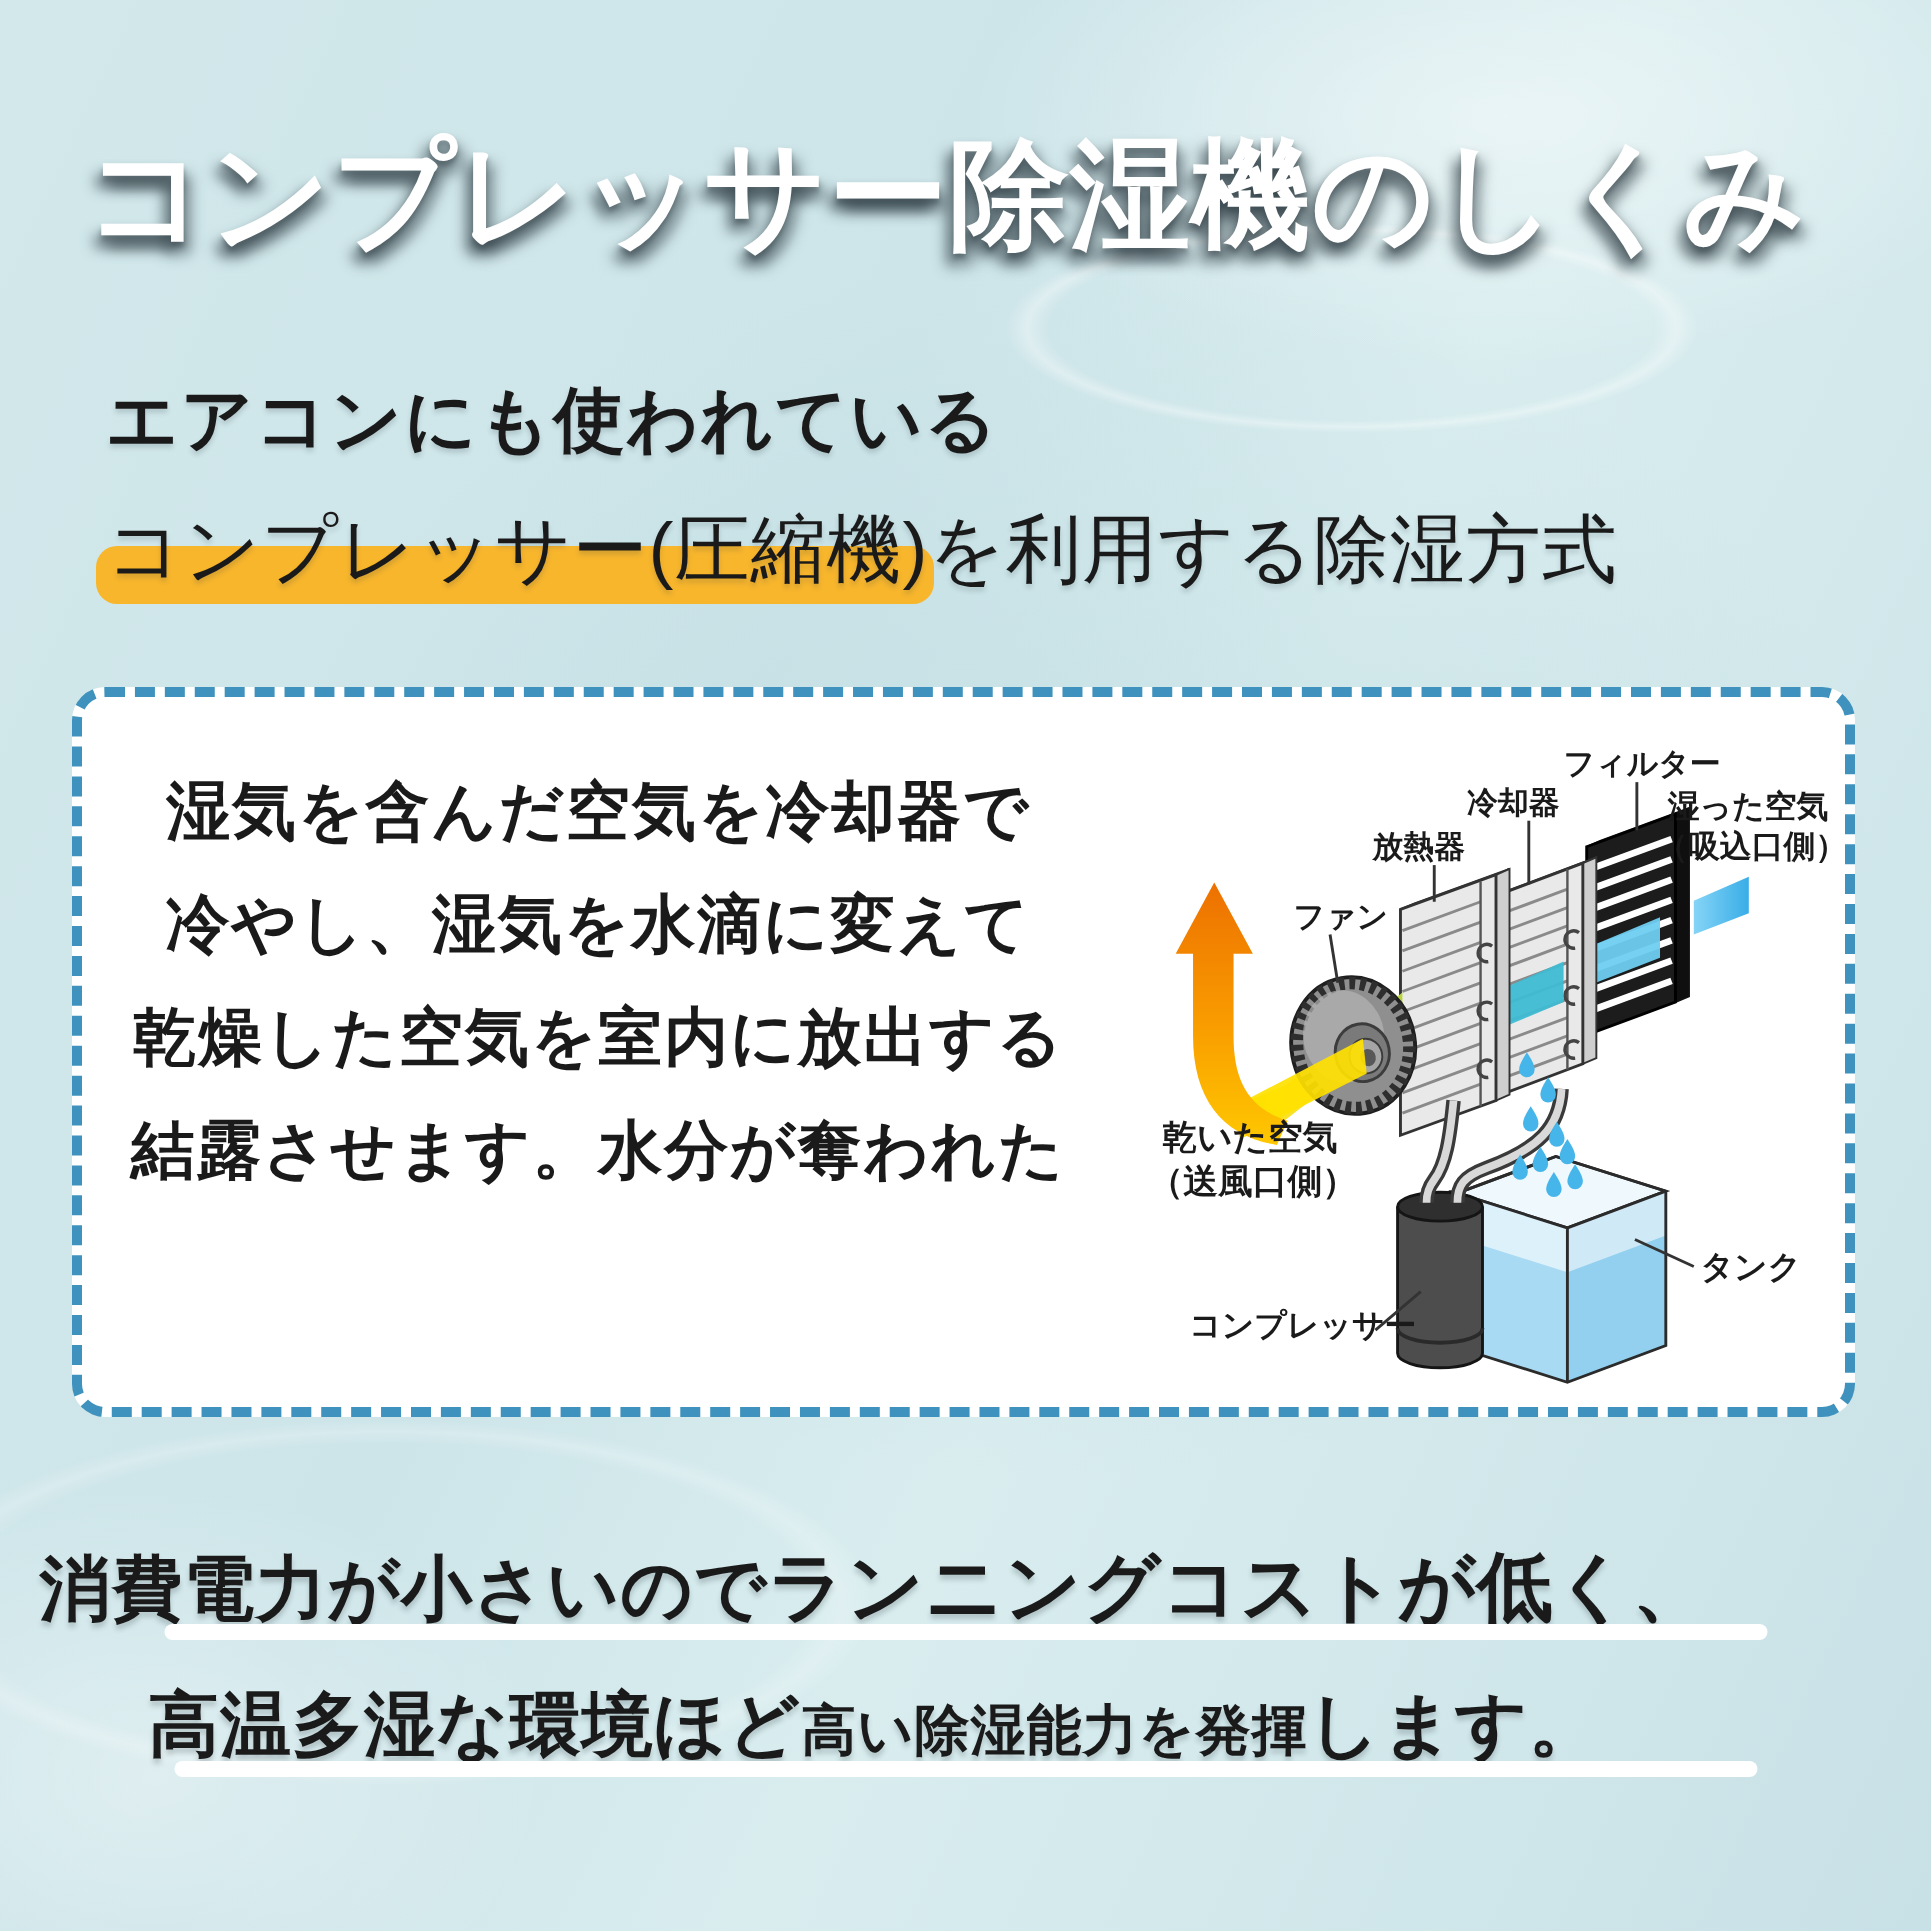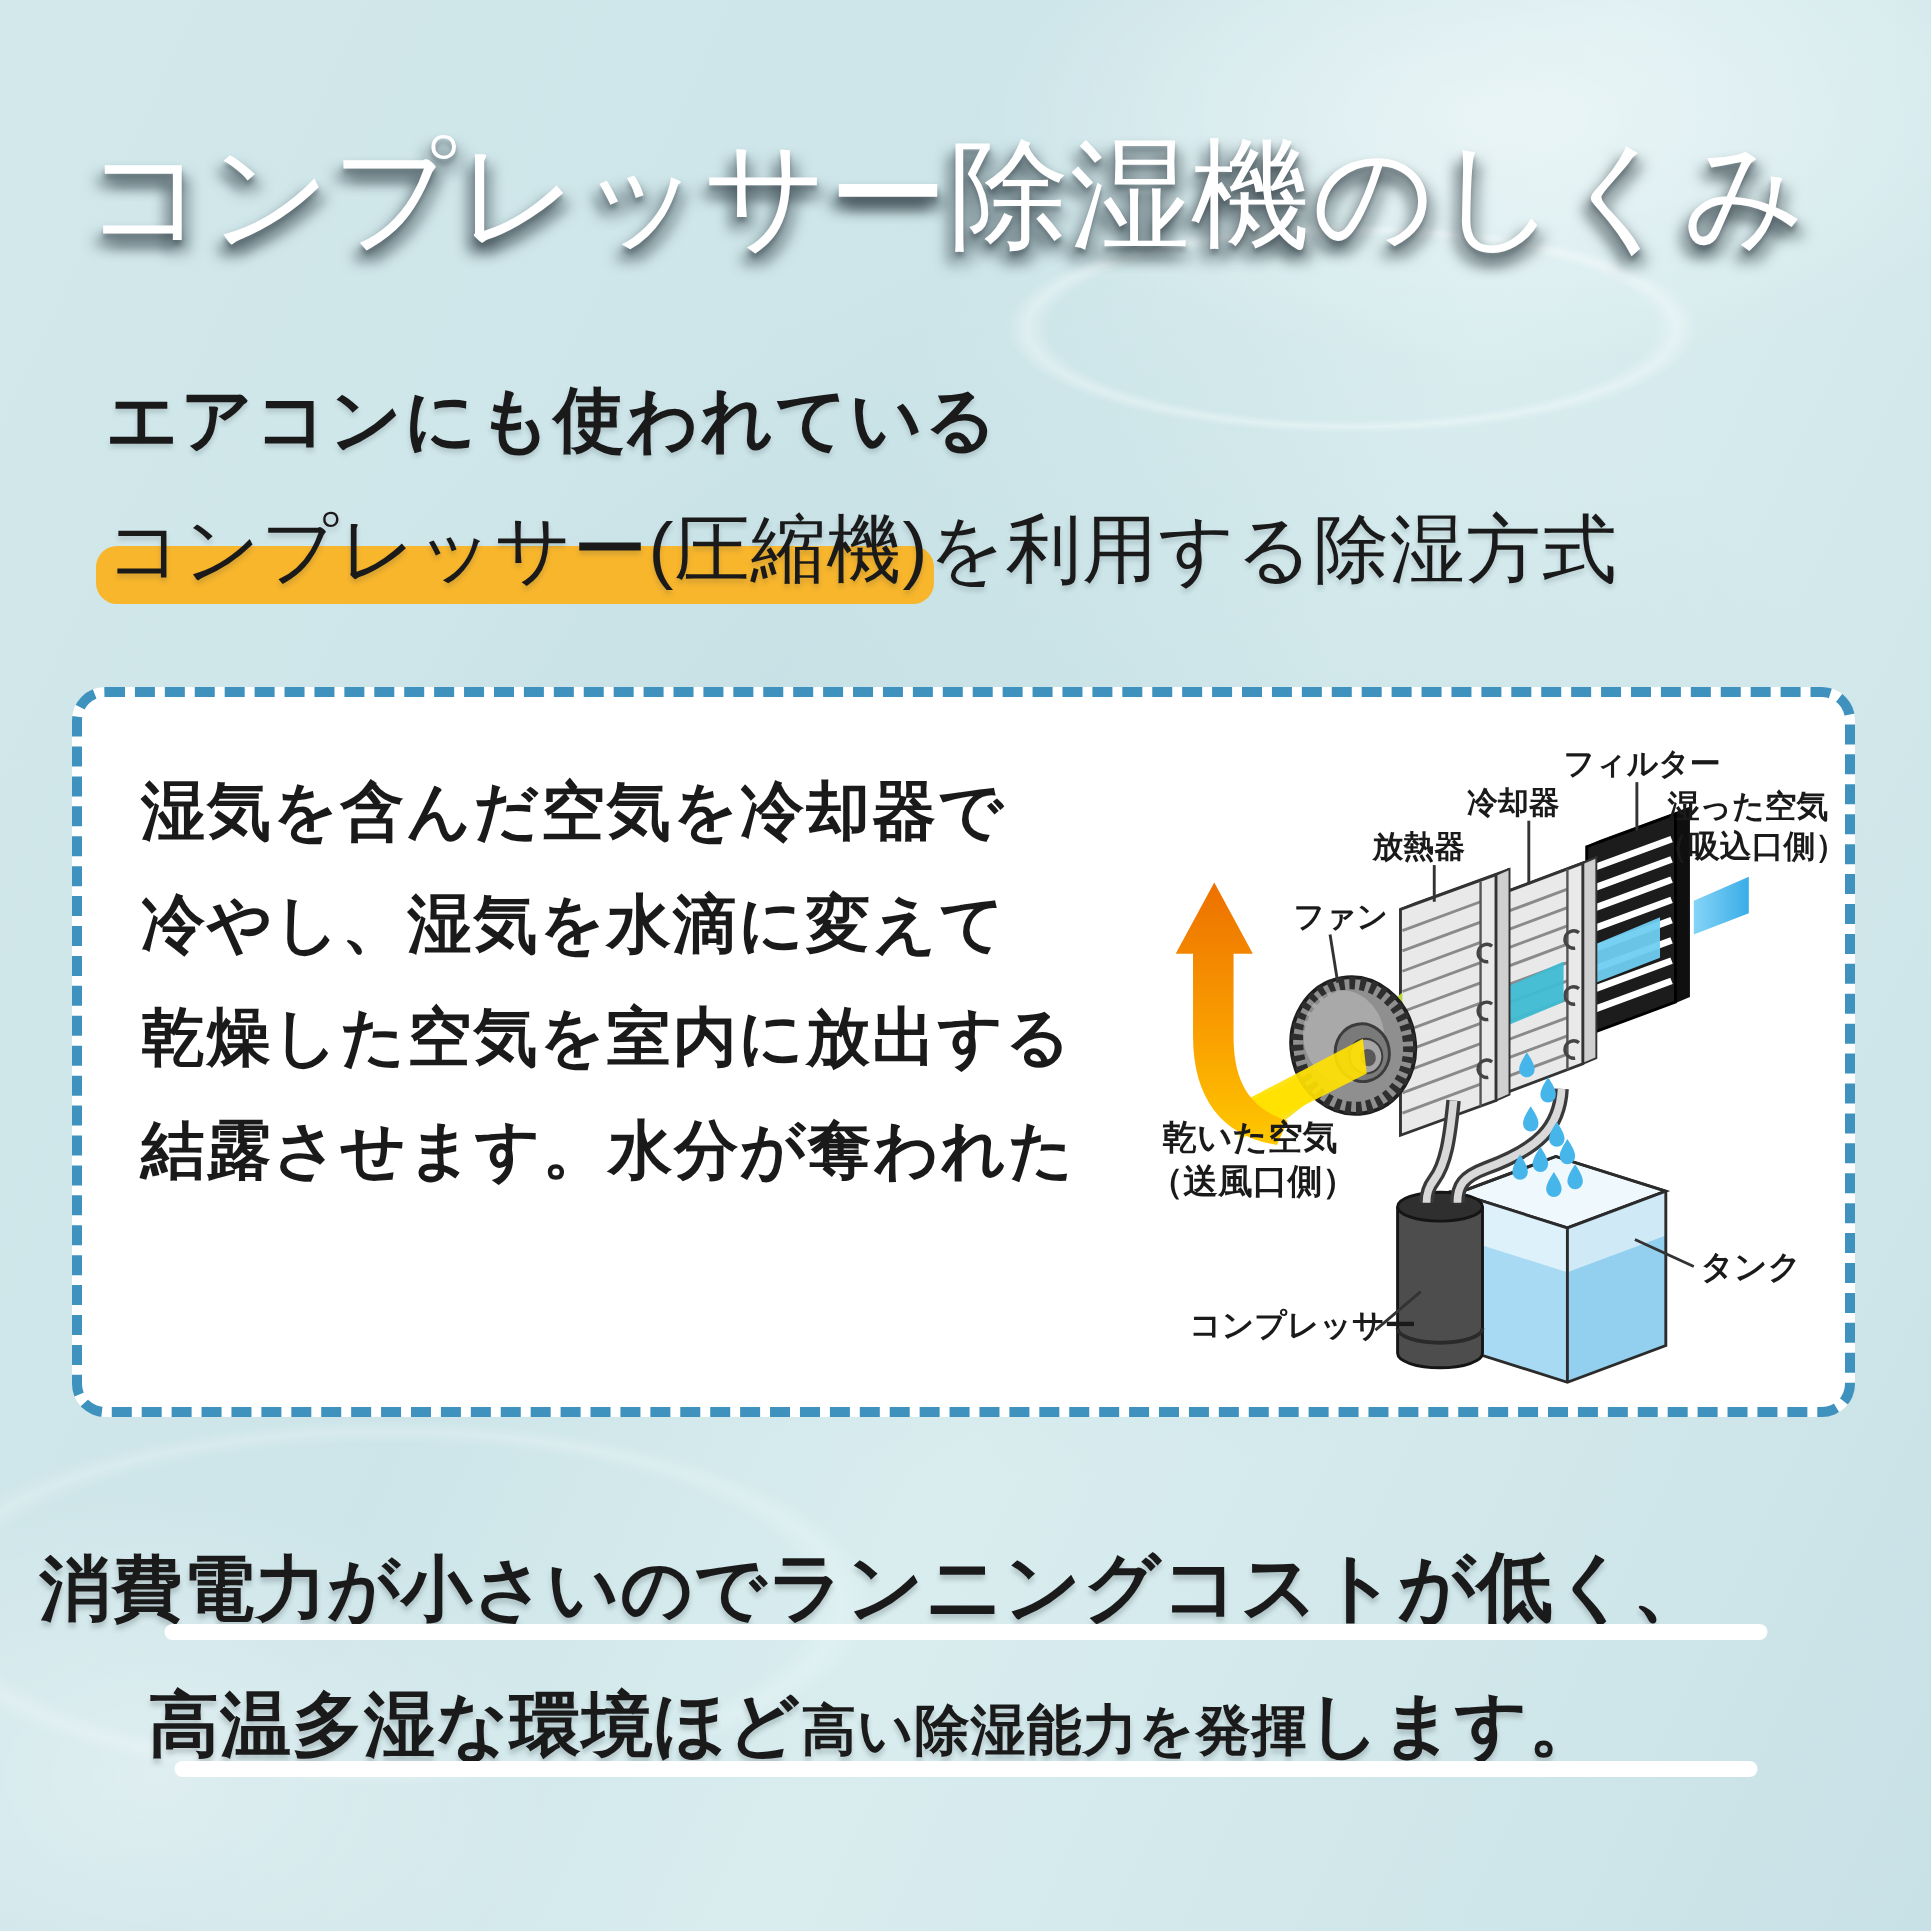--- a/index.html
+++ b/index.html
@@ -14,21 +14,21 @@
     background:
       radial-gradient(869px 406px at 78% 6%, rgba(255,255,255,.45), rgba(255,255,255,0) 62%),
       radial-gradient(ellipse 541px 164px at 70% 17%, rgba(255,255,255,0) 56%, rgba(255,255,255,.35) 60%, rgba(255,255,255,0) 64%),
       radial-gradient(676px 483px at 8% 92%, rgba(255,255,255,.35), rgba(255,255,255,0) 60%),
       radial-gradient(ellipse 772px 290px at 20% 83%, rgba(255,255,255,0) 55%, rgba(255,255,255,.22) 59%, rgba(255,255,255,0) 63%),
       radial-gradient(1159px 869px at 55% 45%, rgba(168,205,212,.30), rgba(255,255,255,0) 70%),
       linear-gradient(115deg, #d2e8eb 0%, var(--bg) 38%, #d9edef 58%, #c8e1e6 100%);
   }
   .title{
     position:absolute;left:85px;top:122px;
-    font-size:120px;font-weight:400;letter-spacing:1px;line-height:1.2;
+    font-size:120px;font-weight:700;letter-spacing:1px;line-height:1.2;
     color:var(--title-color);white-space:nowrap;
     text-shadow:-6.8px 11.6px 13.5px rgba(42,56,62,.70), 6.8px 11.6px 13.5px rgba(42,56,62,.55), 0 4.8px 5.8px rgba(42,56,62,.40);
   }
   .intro1{
     position:absolute;left:106px;top:373px;
     font-size:71px;font-weight:600;letter-spacing:1.9px;white-space:nowrap;
     text-shadow:0 3.9px 4.8px rgba(40,55,60,.18);
   }
   .intro2{
     position:absolute;left:106px;top:500px;
@@ -40,23 +40,24 @@
     content:"";position:absolute;z-index:-1;
     left:-9.7px;right:-5.8px;top:46%;bottom:-16%;
     background:var(--highlight);border-radius:21px;
   }
   .expl-box{
     position:absolute;left:72px;top:687px;width:1783px;height:730px;
     background:var(--panel-bg);
     border:10.6px dashed var(--dash);border-radius:33px;
   }
   .expl-text{
-    position:absolute;left:141px;top:755px;
+    position:absolute;left:131px;top:755px;
     font-size:64px;font-weight:600;letter-spacing:1.9px;line-height:113px;
     white-space:nowrap;
+    text-align:center;
   }
   .diagram{position:absolute;left:1139px;top:703px;width:714px;height:714px;}
   .diagram text{font-family:"Liberation Sans","DejaVu Sans",sans-serif;font-weight:700;fill:#1a1a1a;}
   .footer-line{
     position:absolute;left:0;width:1749px;text-align:center;white-space:nowrap;
     font-size:71px;font-weight:600;letter-spacing:1px;
     text-shadow:0 4.8px 5.8px rgba(40,55,60,.22);
   }
   .footer-line b{font-weight:800;}
   .f1{top:1537px;}

